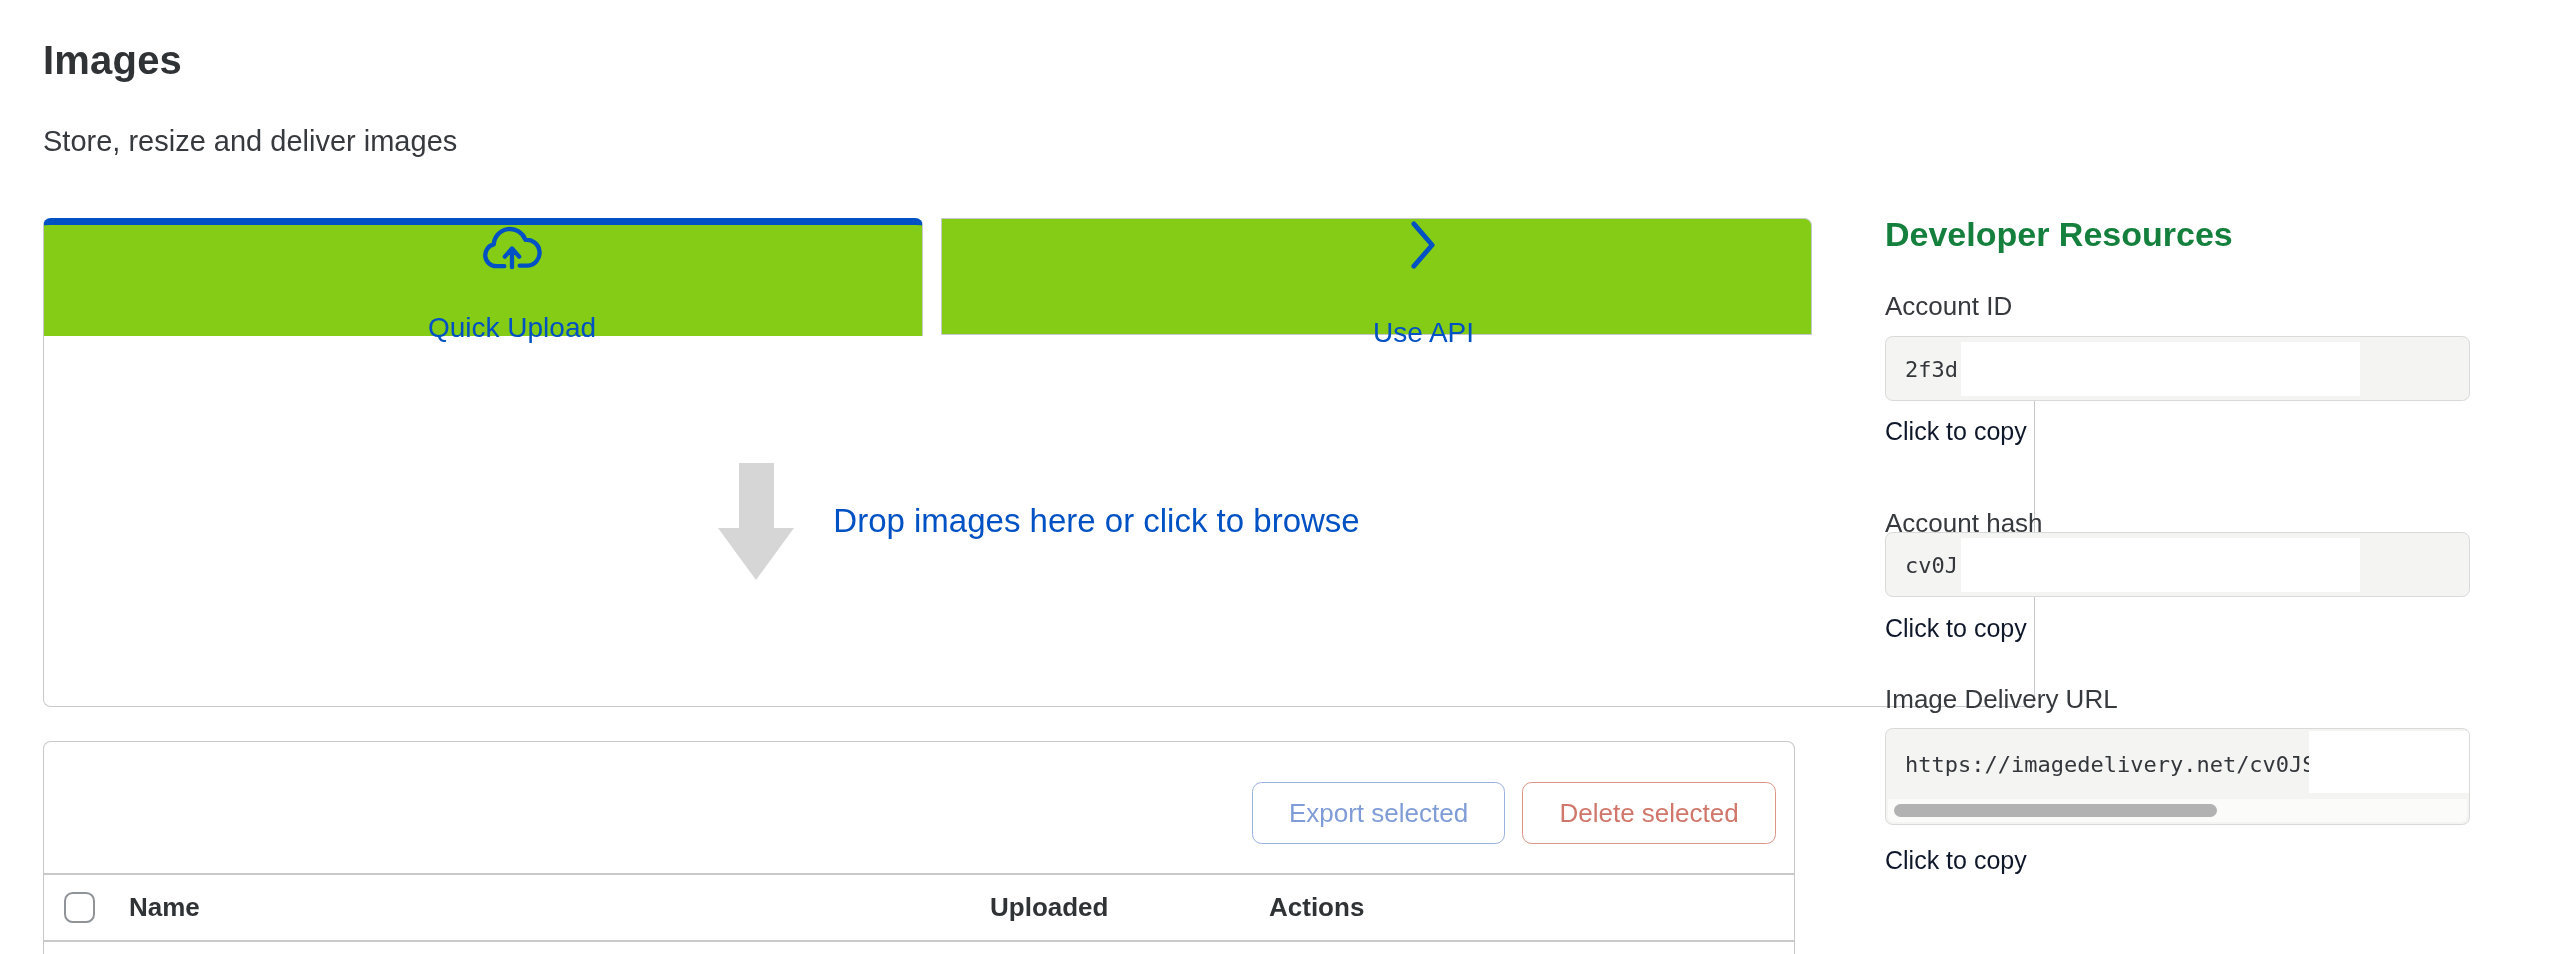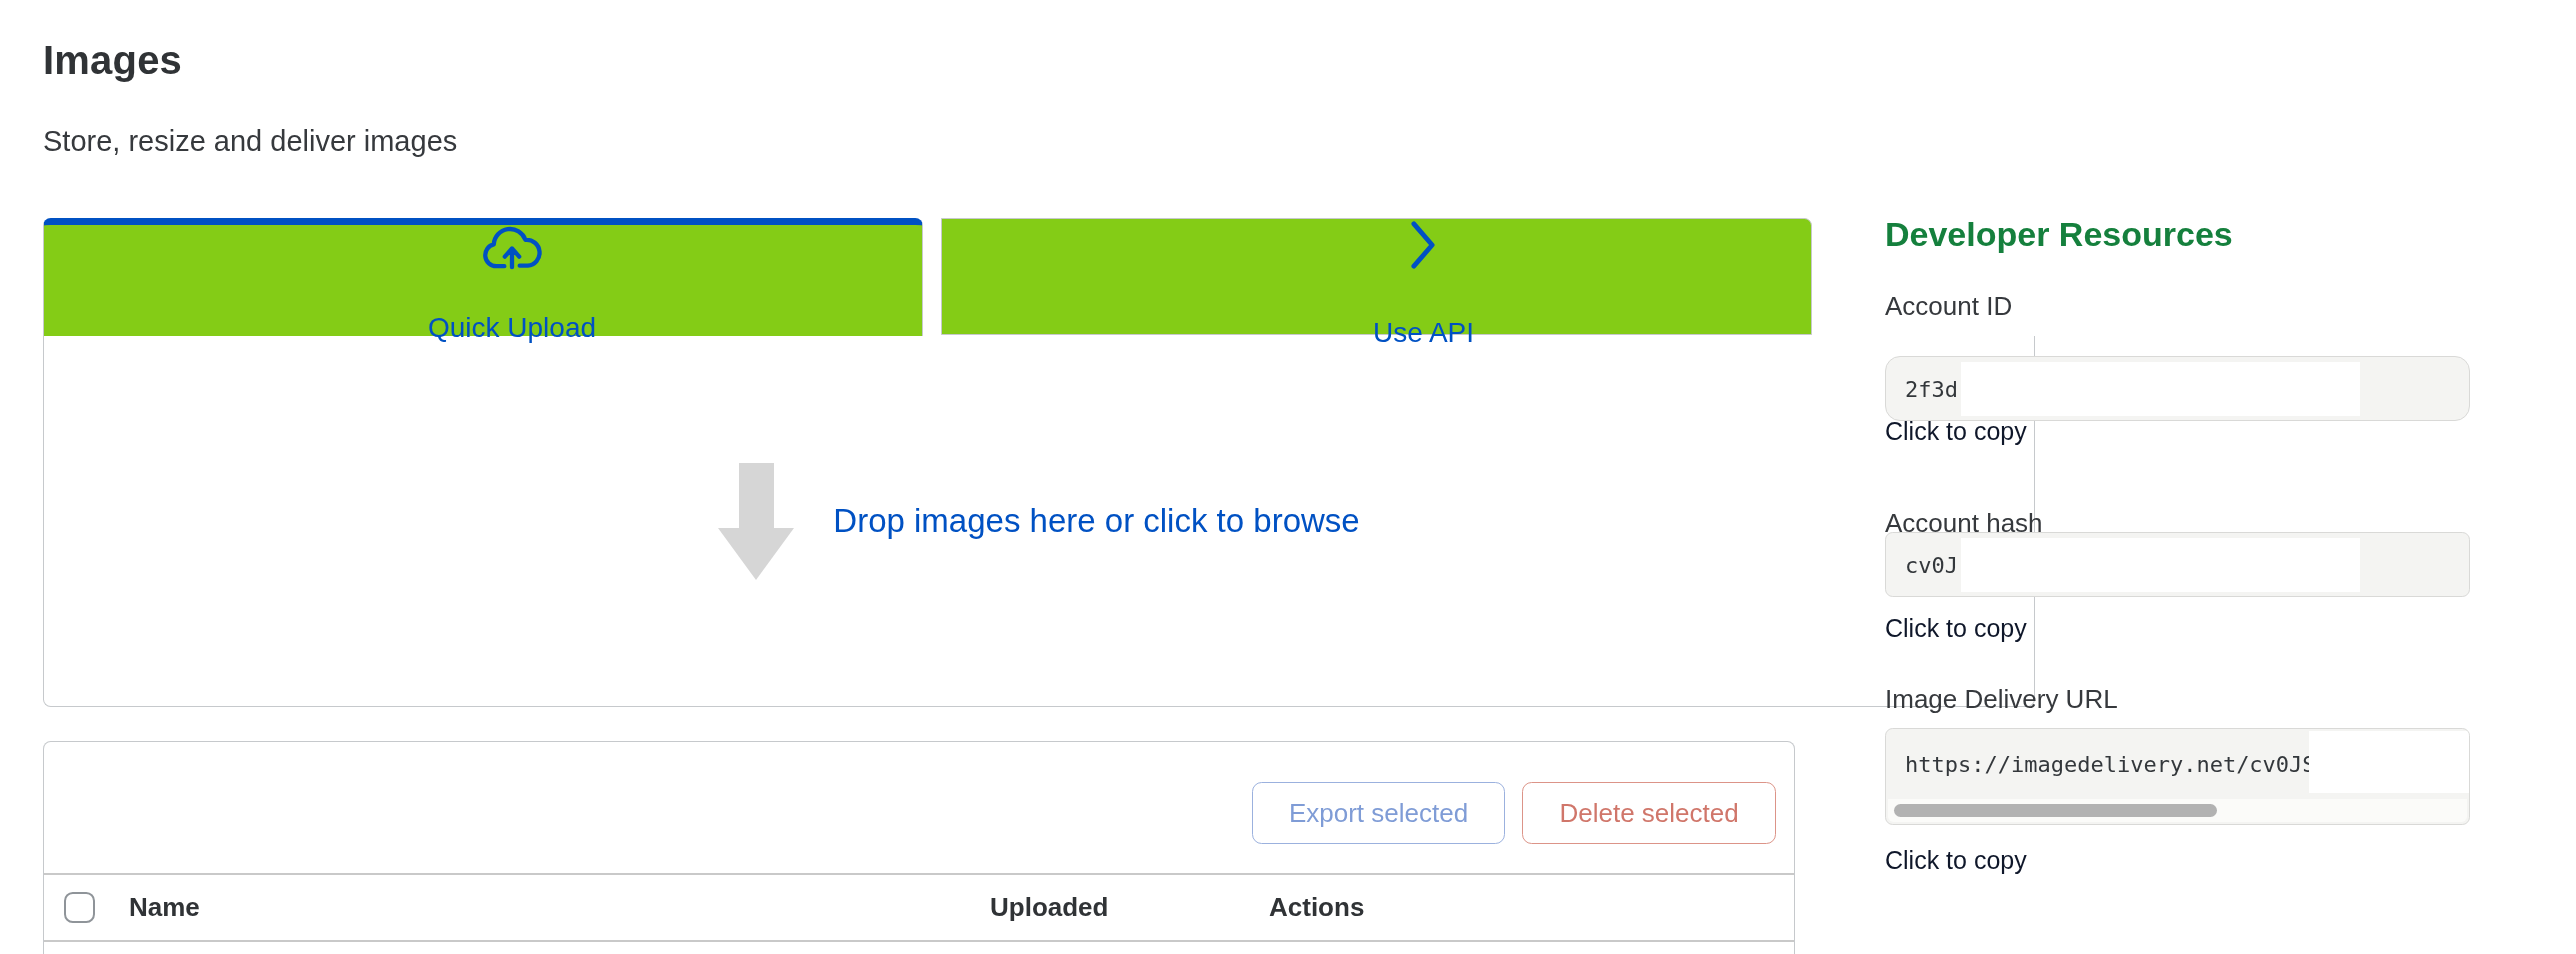--- a/index.html
+++ b/index.html
@@ -83,21 +83,21 @@
   .redact-a { left:75px; top:4.8px; width:399px; height:54px; }
   .redact-url { left:423px; top:1.9px; right:-1.9px; height:62px; }
   .scroll-track {
     position:absolute; left:1.9px; right:1.9px; bottom:1.9px; height:23px;
     background:#fbfbf9; border-radius:0 0 5.8px 5.8px; cursor:pointer;
   }
   .scroll-thumb {
     position:absolute; left:5.8px; bottom:4.8px; width:323px; height:13.5px;
     border-radius:6.7px; background:#b2b2b2; cursor:pointer;
   }
-  .lbl-1 { top:291px; } .box-1 { top:356px;border-radius:15px; } .hint-1 { top:417px; }
+  .lbl-1 { top:291px; } .box-1 { top:336px; } .hint-1 { top:417px; }
   .lbl-2 { top:488px;margin-top:20px; } .box-2 { top:532px; } .hint-2 { top:614px; }
   .lbl-3 { top:684px; } .box-3 { top:728px; } .hint-3 { top:846px; }
 </style>
 </head>
 <body>
 
 <div class="page">
 
   <h1 class="abs page-title">Images</h1>
   <p class="abs page-subtitle">Store, resize and deliver images</p>

